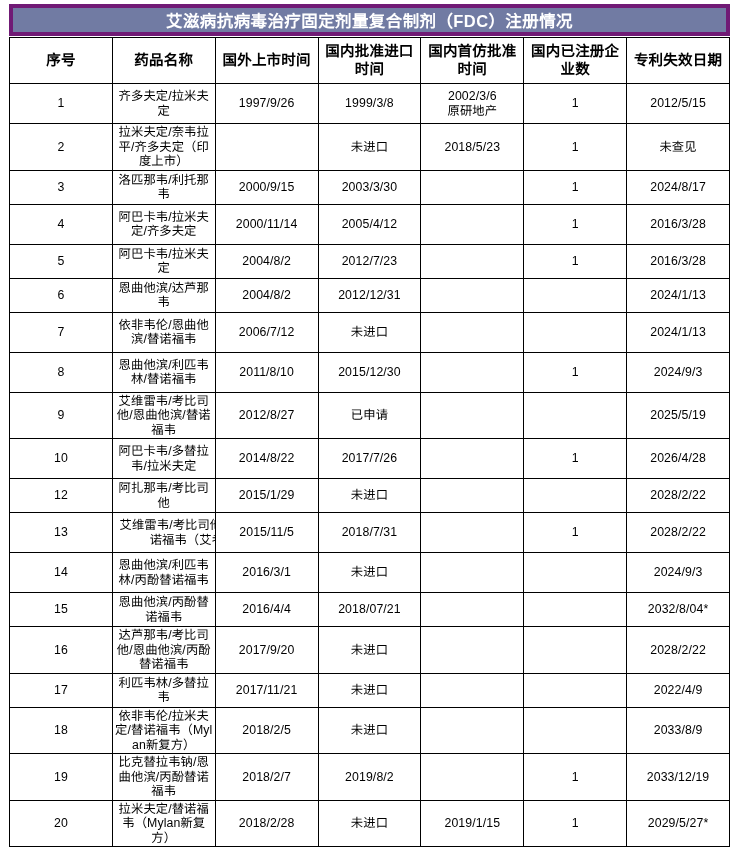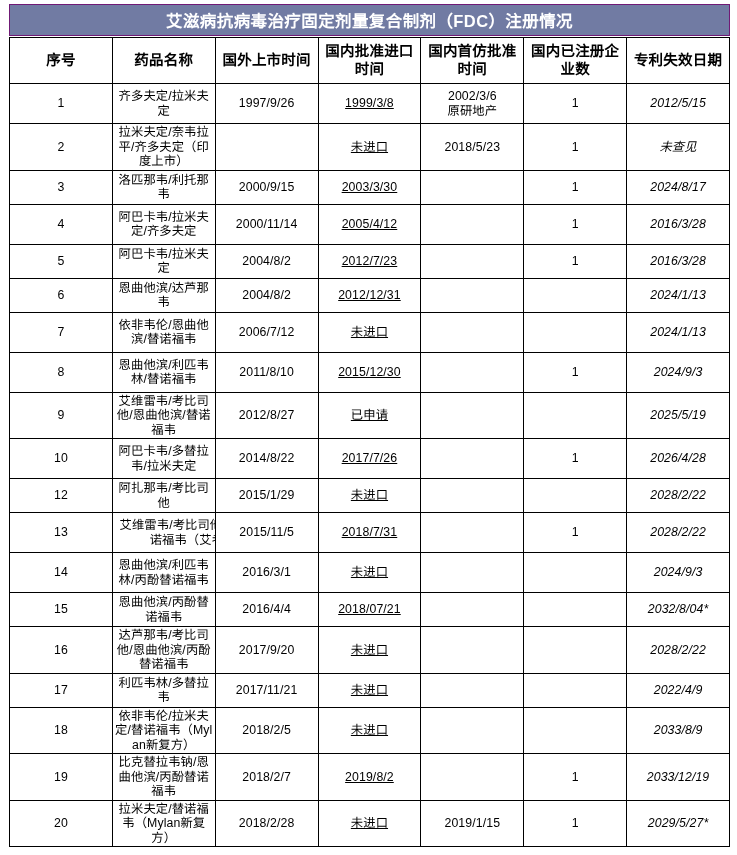--- a/index.html
+++ b/index.html
@@ -20,21 +20,21 @@
     height:32px;
     background:#717ba3;
     color:#ffffff;
     display:flex;
     align-items:center;
     justify-content:center;
     font-size:16.5px;
     font-weight:bold;
     letter-spacing:.4px;
     box-sizing:border-box;
-    border:1px solid #701a75;
+    border:4px solid #701a75;
   }
   table.fdc{
     border-collapse:collapse;
     table-layout:fixed;
     width:721px;
     margin-top:1px;
     font-size:12px;
     color:#000000;
   }
   table.fdc td,table.fdc th{
@@ -58,24 +58,24 @@
   }
   table.fdc tbody td{
     font-size:12.3px;
     letter-spacing:.1px;
   }
   tr.r1{height:34px;}
   tr.r2{height:40px;}
   td.c-idx{width:50px;font-size:12.5px;}
   td.c-name{width:208px;}
   td.c-abroad{width:99px;}
-  td.c-import{width:99px;text-decoration:underline;}
+  td.c-import{width:99px;}
   td.c-generic{width:94px;}
   td.c-count{width:84px;}
-  td.c-patent{width:87px;font-style:italic;}
+  td.c-patent{width:87px;}
   td.clip{white-space:nowrap;}
   td.clip .inner{
     display:block;
     width:206px;
     overflow:hidden;
     white-space:normal;
     max-height:30px;
   }
 </style>
 </head>

